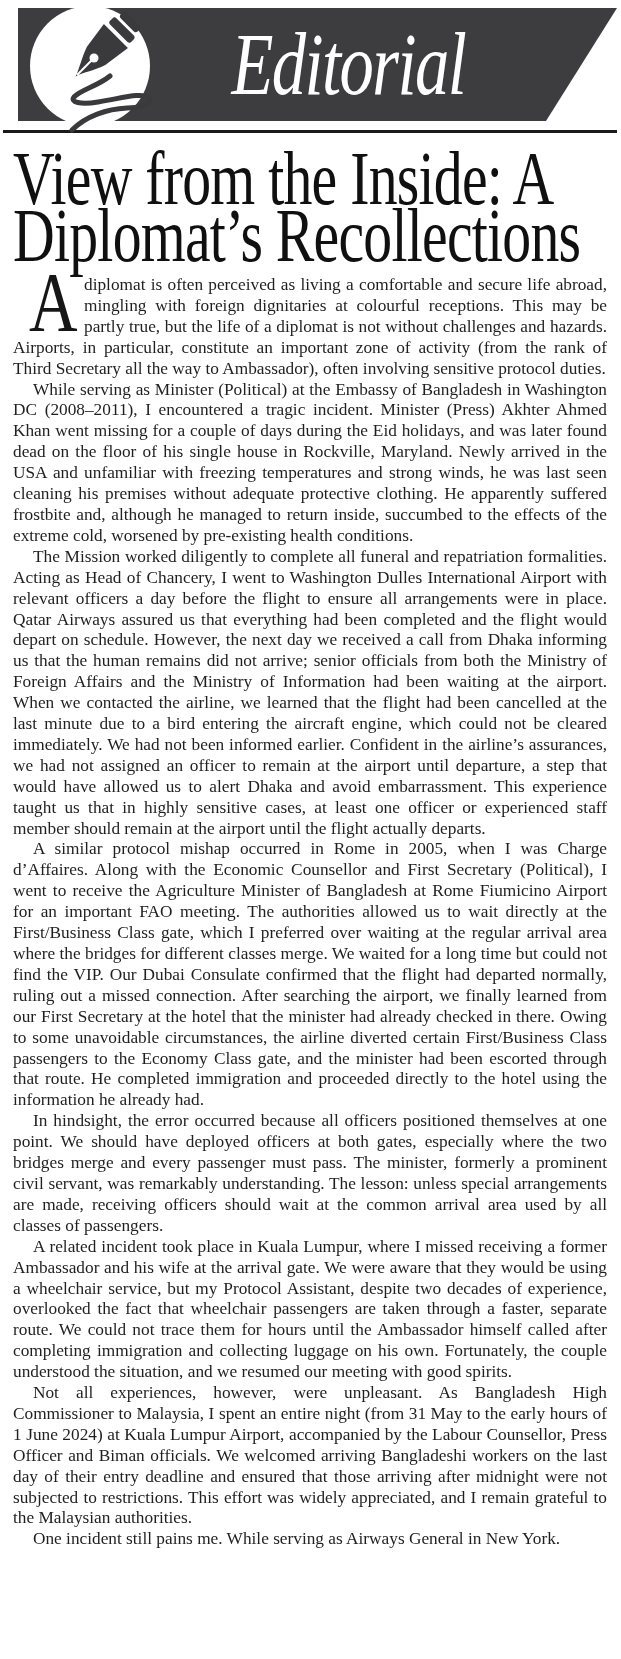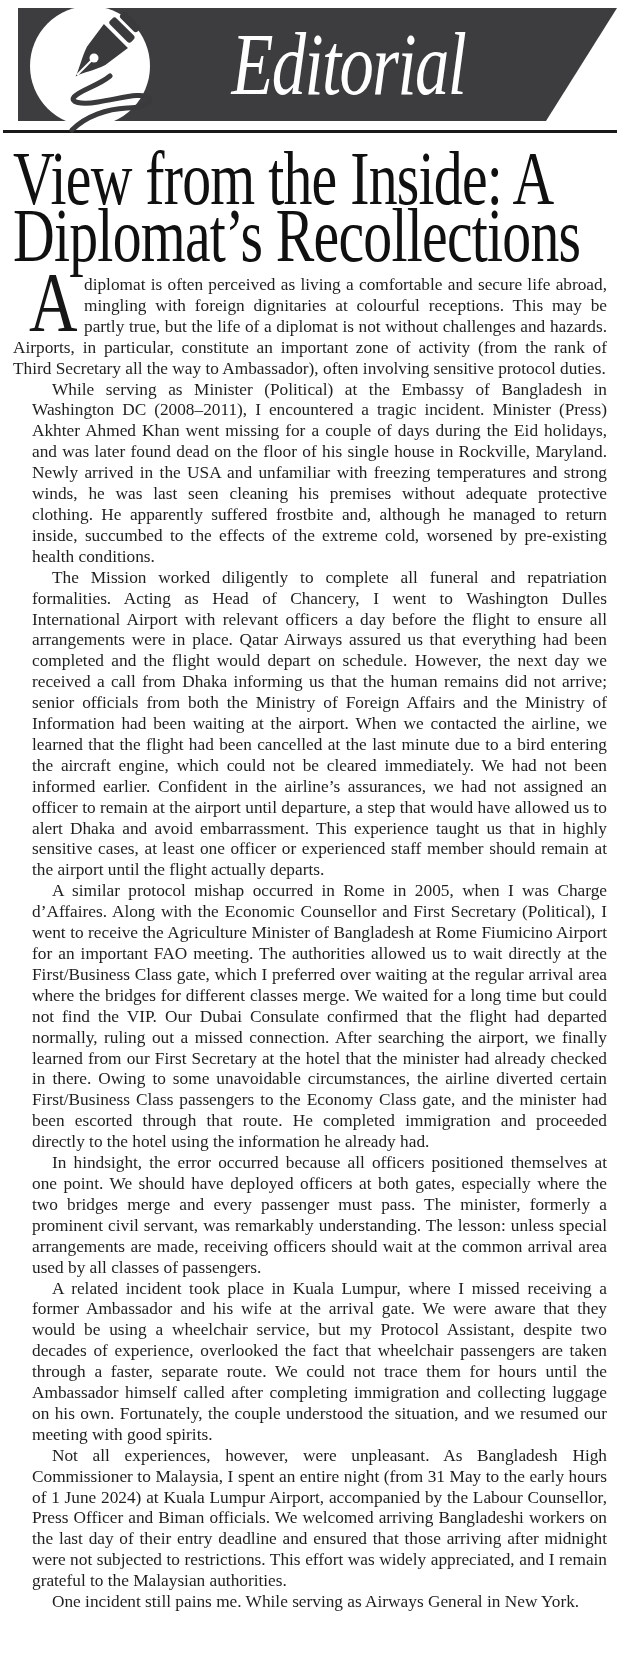--- a/index.html
+++ b/index.html
@@ -51,21 +51,21 @@
 
   
   .article{
     margin:11px 14px 0 13px;
     color:#1f1f1f;
     font-size:17.3px;
     line-height:20.9px;
     text-align:justify;
   }
   .article p{margin:0;padding:0;}
-  .article p.indent{text-indent:20px;margin-left:19px;}
+  .article p.indent{text-indent:20px;}
   .dropcap{
     float:left;
     font-size:84px;
     line-height:56px;
     height:59px;
     width:48px;
     transform:scaleX(0.80);
     transform-origin:0 80%;
     margin:0 7px 0 16px;
     color:#161616;

